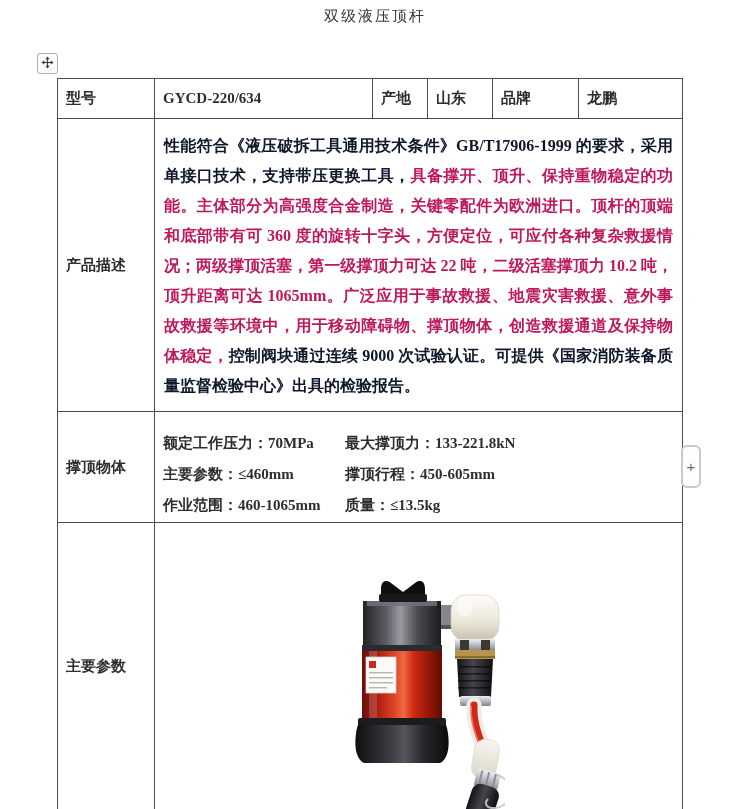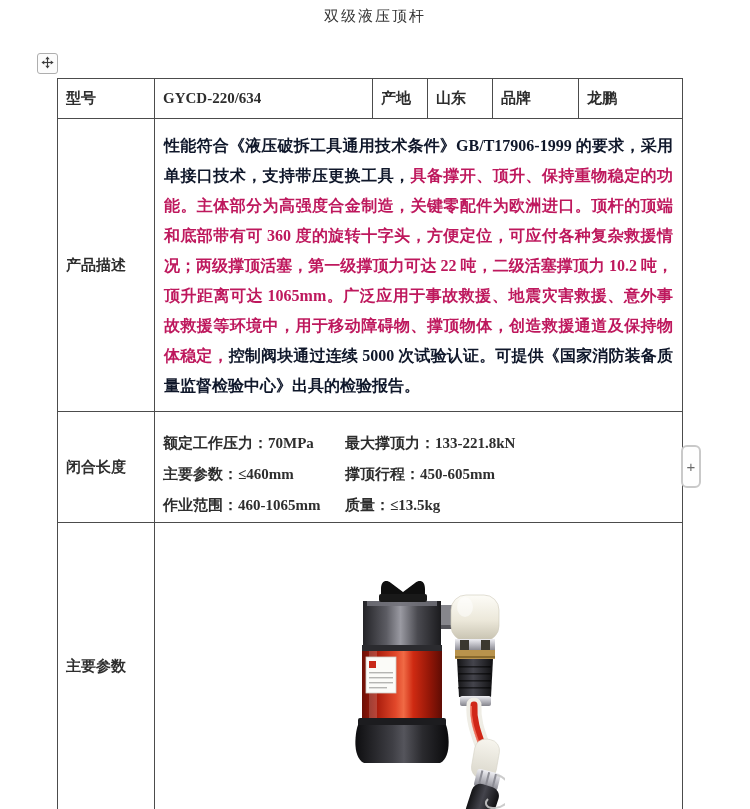--- a/index.html
+++ b/index.html
@@ -88,25 +88,25 @@
       <td><span>型号</span></td>
       <td><span>GYCD-220/634</span></td>
       <td><span>产地</span></td>
       <td><span>山东</span></td>
       <td><span>品牌</span></td>
       <td><span>龙鹏</span></td>
     </tr>
     <tr>
       <td class="rowheader"><span>产品描述</span></td>
       <td class="desc-cell" colspan="5">
-        <span class="seg-red">性能符合《液压破拆工具通用技术条件》GB/T17906-1999 的要求，采用单接口技术，支持带压更换工具，</span><span class="seg-black">具备撑开、顶升、保持重物稳定的功能。主体部分为高强度合金制造，关键零配件为欧洲进口。顶杆的顶端和底部带有可 360 度的旋转十字头，方便定位，可应付各种复杂救援情况；两级撑顶活塞，第一级撑顶力可达 22 吨，二级活塞撑顶力 10.2 吨，顶升距离可达 1065mm。广泛应用于事故救援、地震灾害救援、意外事故救援等环境中，用于移动障碍物、撑顶物体，创造救援通道及保持物体稳定，</span><span class="seg-red">控制阀块通过连续 5000 次试验认证。可提供《国家消防装备质量监督检验中心》出具的检验报告。</span>
+        <span class="seg-red">性能符合《液压破拆工具通用技术条件》GB/T17906-1999 的要求，采用单接口技术，支持带压更换工具，</span><span class="seg-black">具备撑开、顶升、保持重物稳定的功能。主体部分为高强度合金制造，关键零配件为欧洲进口。顶杆的顶端和底部带有可 360 度的旋转十字头，方便定位，可应付各种复杂救援情况；两级撑顶活塞，第一级撑顶力可达 22 吨，二级活塞撑顶力 10.2 吨，顶升距离可达 1065mm。广泛应用于事故救援、地震灾害救援、意外事故救援等环境中，用于移动障碍物、撑顶物体，创造救援通道及保持物体稳定，</span><span class="seg-red">控制阀块通过连续 9000 次试验认证。可提供《国家消防装备质量监督检验中心》出具的检验报告。</span>
       </td>
     </tr>
     <tr>
-      <td class="rowheader"><span>闭合长度</span></td>
+      <td class="rowheader"><span>撑顶物体</span></td>
       <td class="param-cell" colspan="5">
         <div class="param-grid">
           <span>额定工作压力：70MPa</span>
           <span>最大撑顶力：133-221.8kN</span>
           <span>主要参数：≤460mm</span>
           <span>撑顶行程：450-605mm</span>
           <span>作业范围：460-1065mm</span>
           <span>质量：≤13.5kg</span>
         </div>
       </td>

